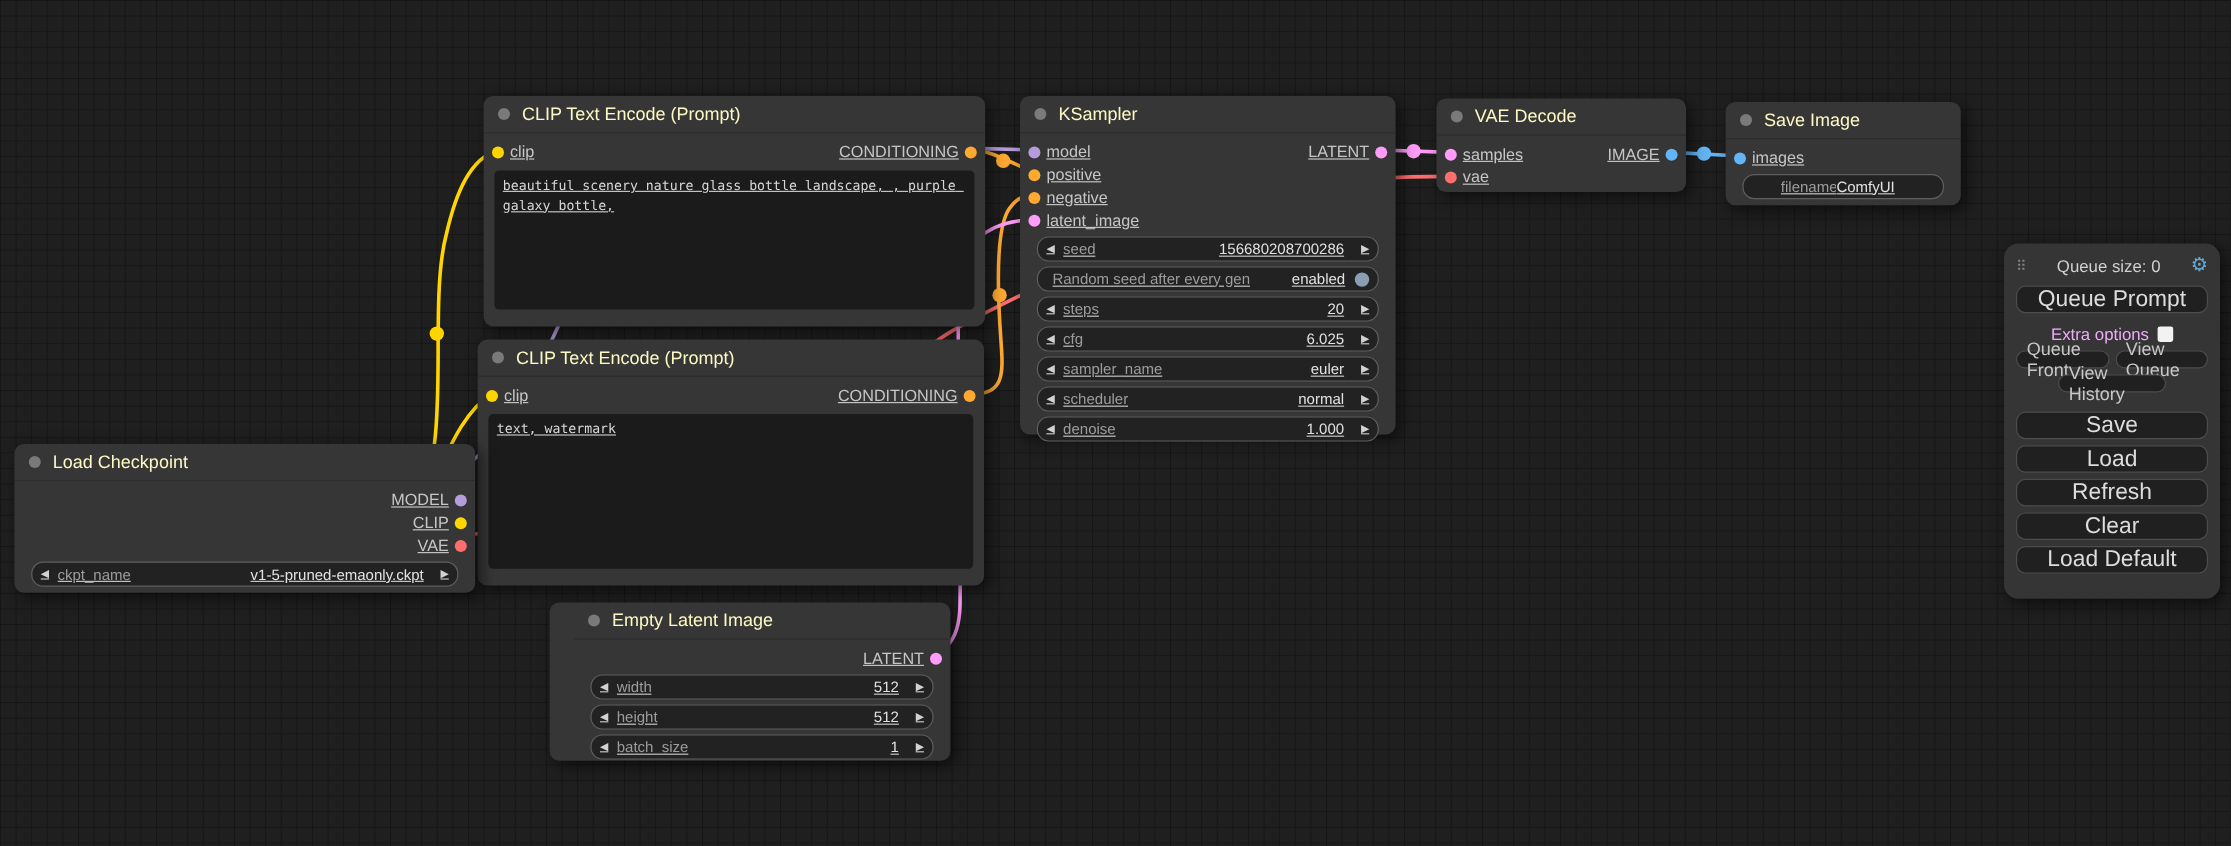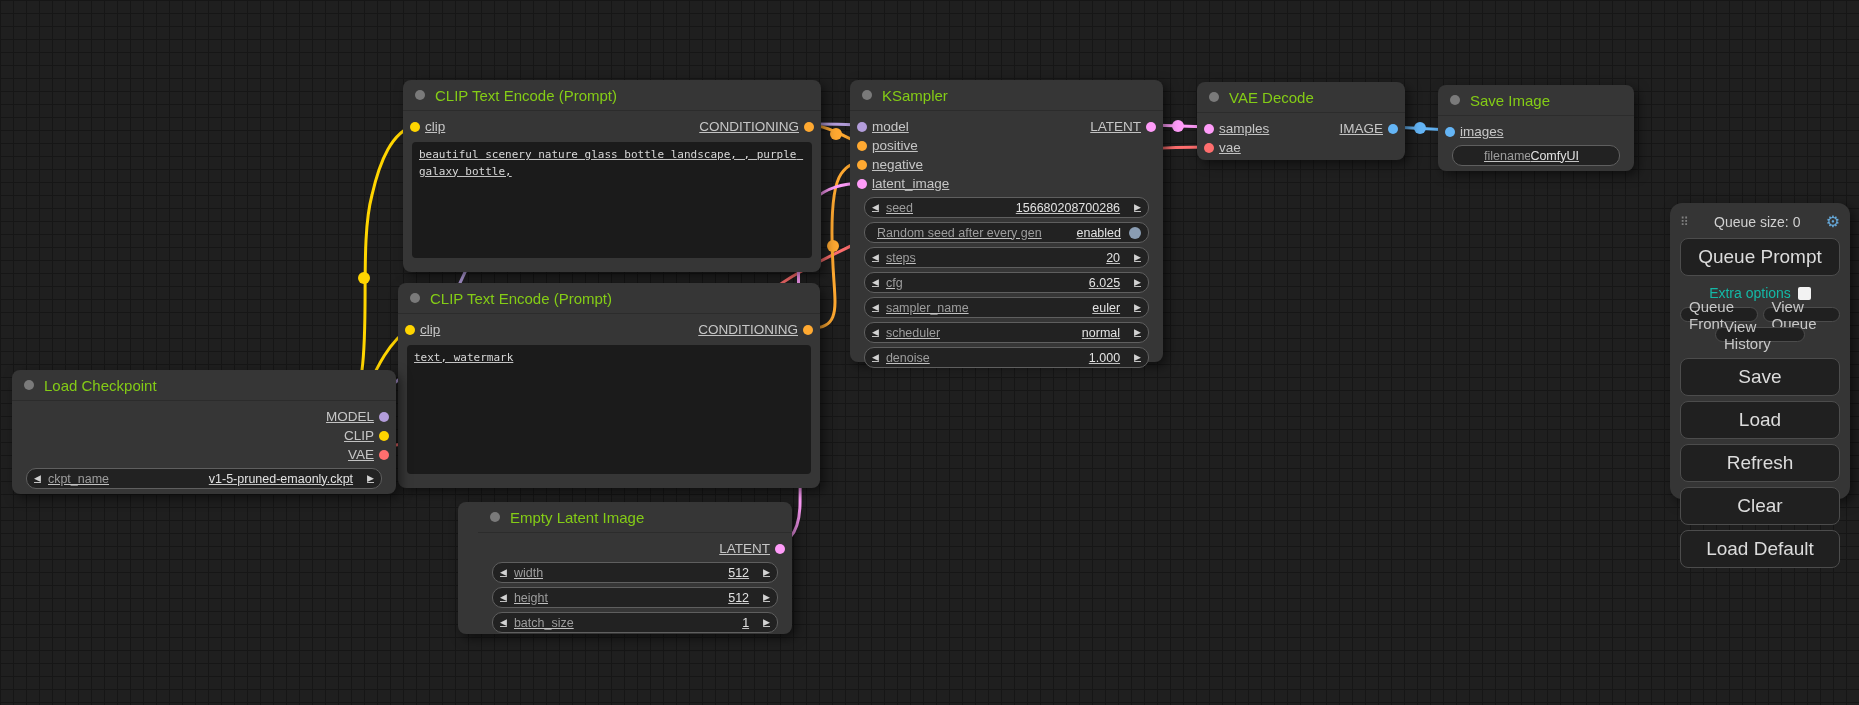--- a/index.html
+++ b/index.html
@@ -12,21 +12,21 @@
       linear-gradient(90deg, #161616 1px, transparent 1px);
     background-size:13px 13px;
   }
   svg.wires{position:absolute;left:0;top:0;z-index:1;}
   .node{
     position:absolute;z-index:2;background:#363636;border-radius:8px;
     box-shadow:4px 4px 12px rgba(0,0,0,.55);color:#c2c2c2;
   }
   .node-title{
     height:30px;display:flex;align-items:center;gap:10px;padding:0 12px;
-    border-bottom:1px solid #2c2c2c;color:#84cc16;font-size:15px;white-space:nowrap;
+    border-bottom:1px solid #2c2c2c;color:#fef9c3;font-size:15px;white-space:nowrap;
   }
   .title-dot{width:10px;height:10px;border-radius:50%;background:#7a7a7a;flex:0 0 auto;}
   .node-body{position:relative;padding:6px 0 8px;text-decoration:underline;}
   .slot-row{height:19px;display:flex;align-items:center;position:relative;padding:0 22px;font-size:13.5px;color:#c6c6c6;}
   .slot-row .dot{position:absolute;width:10px;height:10px;border-radius:50%;top:4.5px;}
   .dot.in{left:7px}
   .dot.out{right:7px}
   .slot-label.out{margin-left:auto;}
   .nodetext{
     margin:6px 9px 0;background:#1b1b1b;border-radius:4px;padding:5px 7px;
@@ -55,23 +55,23 @@
   }
   .menu-header{display:flex;align-items:center;height:20px;margin-bottom:6px;}
   .drag-handle{color:#808080;font-size:12px;cursor:grab;}
   .queue-size{flex:1;text-align:center;color:#d0d0d0;font-size:14px;}
   .gear{font-size:16px;line-height:1;cursor:pointer;}
   .btn{
     display:flex;align-items:center;justify-content:center;
     background:#202020;border:1px solid #4c4c4c;border-radius:8px;color:#dcdcdc;
     cursor:pointer;box-sizing:border-box;
   }
-  .btn.big{height:38px;font-size:19px;width:100%;margin-bottom:5px;text-align:center;}
+  .btn.big{height:23px;font-size:19px;width:100%;margin-bottom:5px;text-align:center;}
   .btn.small{height:15px;font-size:15px;border-radius:8px;color:#c8c8c8;padding:0 8px;}
-  .extra-row{display:flex;align-items:center;justify-content:center;gap:7px;margin:9px 0 6px;color:#14b8a6;font-size:14px;}
+  .extra-row{display:flex;align-items:center;justify-content:center;gap:7px;margin:9px 0 6px;color:#f0abfc;font-size:14px;}
   .checkbox{width:13px;height:13px;background:#f2f2f2;border-radius:2px;cursor:pointer;}
   .small-row{display:flex;gap:5px;justify-content:space-between;margin-bottom:5px;}
   .small-row .btn{flex:1;}
   .center-row{display:flex;justify-content:center;margin-bottom:16px;}
 </style>
 </head>
 <body>
 
 <div class="canvas">
 

